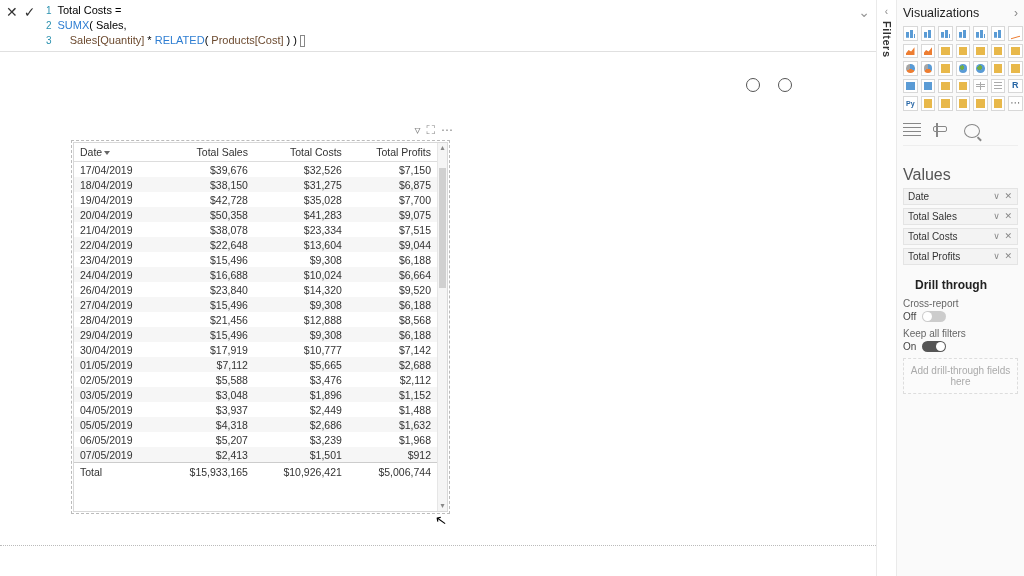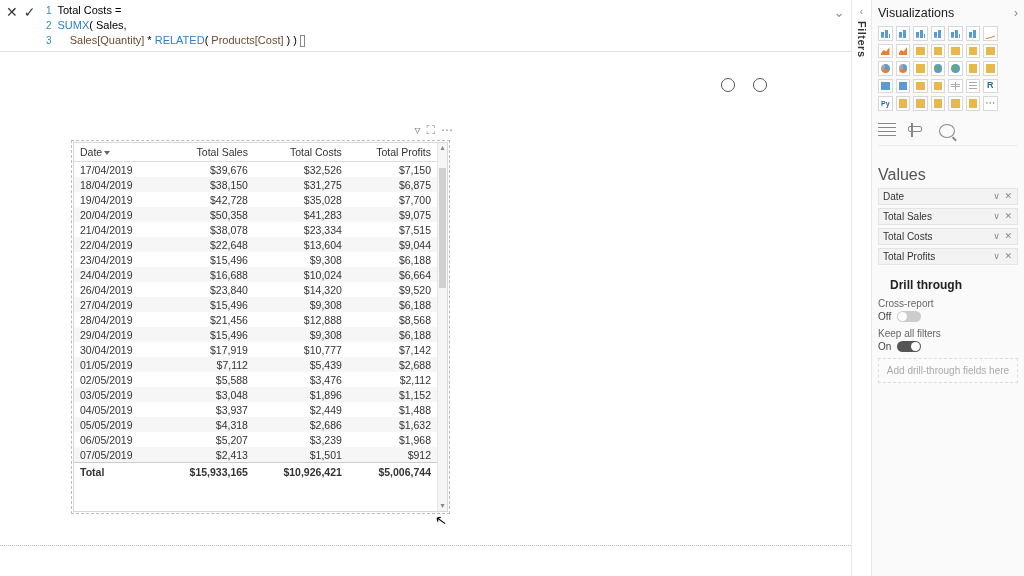--- a/index.html
+++ b/index.html
@@ -29,38 +29,38 @@
   .table-visual.selected::before { content:""; position:absolute; inset:-3px; border:1px dashed #bbb; pointer-events:none; }
   .visual-header-icons { position:absolute; top:-20px; right:-6px; display:flex; gap:6px; color:#888; font-size:12px; }
   .visual-header-icons span { cursor:pointer; }
   
   .tbl { width:100%; border-collapse:collapse; font-size:10.5px; }
   .tbl-wrap { width:calc(100% - 10px); height:calc(100% - 2px); overflow:hidden; position:relative; }
   .tbl th { text-align:left; font-weight:400; color:#333; padding:3px 6px; border-bottom:1px solid #ddd; background:#fff; position:sticky; top:0;}
   .tbl th.num, .tbl td.num { text-align:right; }
   .tbl td { padding:1.5px 6px; color:#333; }
   .tbl tbody tr:nth-child(even){ background:#f6f6f6; }
-  .tbl tfoot td { font-weight:700; padding:3px 6px; border-top:1px solid #ccc; background:#fff;margin-left:40px;}
+  .tbl tfoot td { font-weight:400; padding:3px 6px; border-top:1px solid #ccc; background:#fff;margin-left:40px;}
   .tbl th:first-child::after { content:""; display:inline-block; margin-left:2px; border-left:3px solid transparent; border-right:3px solid transparent; border-top:4px solid #666; vertical-align:middle; opacity:.0;}
   .tbl th .sort-ind { display:inline-block; margin-left:2px; width:0;height:0;border-left:3px solid transparent;border-right:3px solid transparent;border-top:4px solid #666; vertical-align:middle;}
   
   .table-scroll { position:absolute; right:0; top:0; bottom:0; width:10px; background:#f5f5f5; border-left:1px solid #e6e6e6;}
   .table-scroll .thumb { position:absolute; left:1px; right:1px; top:25px; height:120px; background:#d0d0d0; }
   .table-scroll .arrow { position:absolute; left:0; right:0; height:10px; color:#888; font-size:8px; text-align:center; line-height:10px;}
   .table-scroll .arrow.up{top:0;} .table-scroll .arrow.dn{bottom:0;}
   
   .cursor-arrow { position:absolute; left:435px; top:460px; font-size:14px; color:#000; transform:rotate(-10deg);}
   
   .dotted-line { position:absolute; left:0; right:0; bottom:30px; border-top:1px dotted #bbb; }
   
   
   .filters-tab { width:20px; border-left:1px solid #eaeaea; display:flex; flex-direction:column; align-items:center; padding-top:6px; gap:4px;}
   .filters-tab .lbl { writing-mode:vertical-rl; font-size:11px; font-weight:600; color:#333; letter-spacing:.5px;}
   
-  .viz-pane { width:153px; border-left:1px solid #eaeaea; background:#fafafa; padding:4px 6px; font-size:11px; color:#333; display:flex; flex-direction:column; }
+  .viz-pane { width:128px; border-left:1px solid #eaeaea; background:#fafafa; padding:4px 6px; font-size:11px; color:#333; display:flex; flex-direction:column; }
   .pane-title { font-size:12.5px; font-weight:400; display:flex; justify-content:space-between; align-items:center; padding:2px 0 6px; color:#222;}
   .pane-title .chev { color:#888; font-size:12px;}
   
   .viz-grid { display:grid; grid-template-columns:repeat(7,14.5px); gap:3px 3px; margin-bottom:8px;}
   .viz-icon { width:14.5px; height:14.5px; background:#fff; border:1px solid #d8d8d8; position:relative; cursor:pointer; }
   .viz-icon::before { content:""; position:absolute; inset:2px; }
   .vi-bar::before { background:linear-gradient(to top,#5a9bd5 60%,transparent 60%) left/3px 100% no-repeat,linear-gradient(to top,#5a9bd5 90%,transparent 90%) 4px 0/3px 100% no-repeat,linear-gradient(to top,#5a9bd5 45%,transparent 45%) 8px 0/3px 100% no-repeat; }
   .vi-line::before { border-bottom:1.5px solid #ed7d31; transform:skewY(-15deg);}
   .vi-area::before { background:#ed7d31; clip-path:polygon(0 80%,30% 40%,60% 60%,100% 10%,100% 100%,0 100%);}
   .vi-pie::before { border-radius:50%; background:conic-gradient(#5a9bd5 0 120deg,#ed7d31 120deg 240deg,#a5a5a5 240deg);}
@@ -222,21 +222,21 @@
               </tr>
               <tr>
                 <td>30/04/2019</td>
                 <td class="num">$17,919</td>
                 <td class="num">$10,777</td>
                 <td class="num">$7,142</td>
               </tr>
               <tr>
                 <td>01/05/2019</td>
                 <td class="num">$7,112</td>
-                <td class="num">$5,439</td>
+                <td class="num">$5,665</td>
                 <td class="num">$2,688</td>
               </tr>
               <tr>
                 <td>02/05/2019</td>
                 <td class="num">$5,588</td>
                 <td class="num">$3,476</td>
                 <td class="num">$2,112</td>
               </tr>
               <tr>
                 <td>03/05/2019</td>

